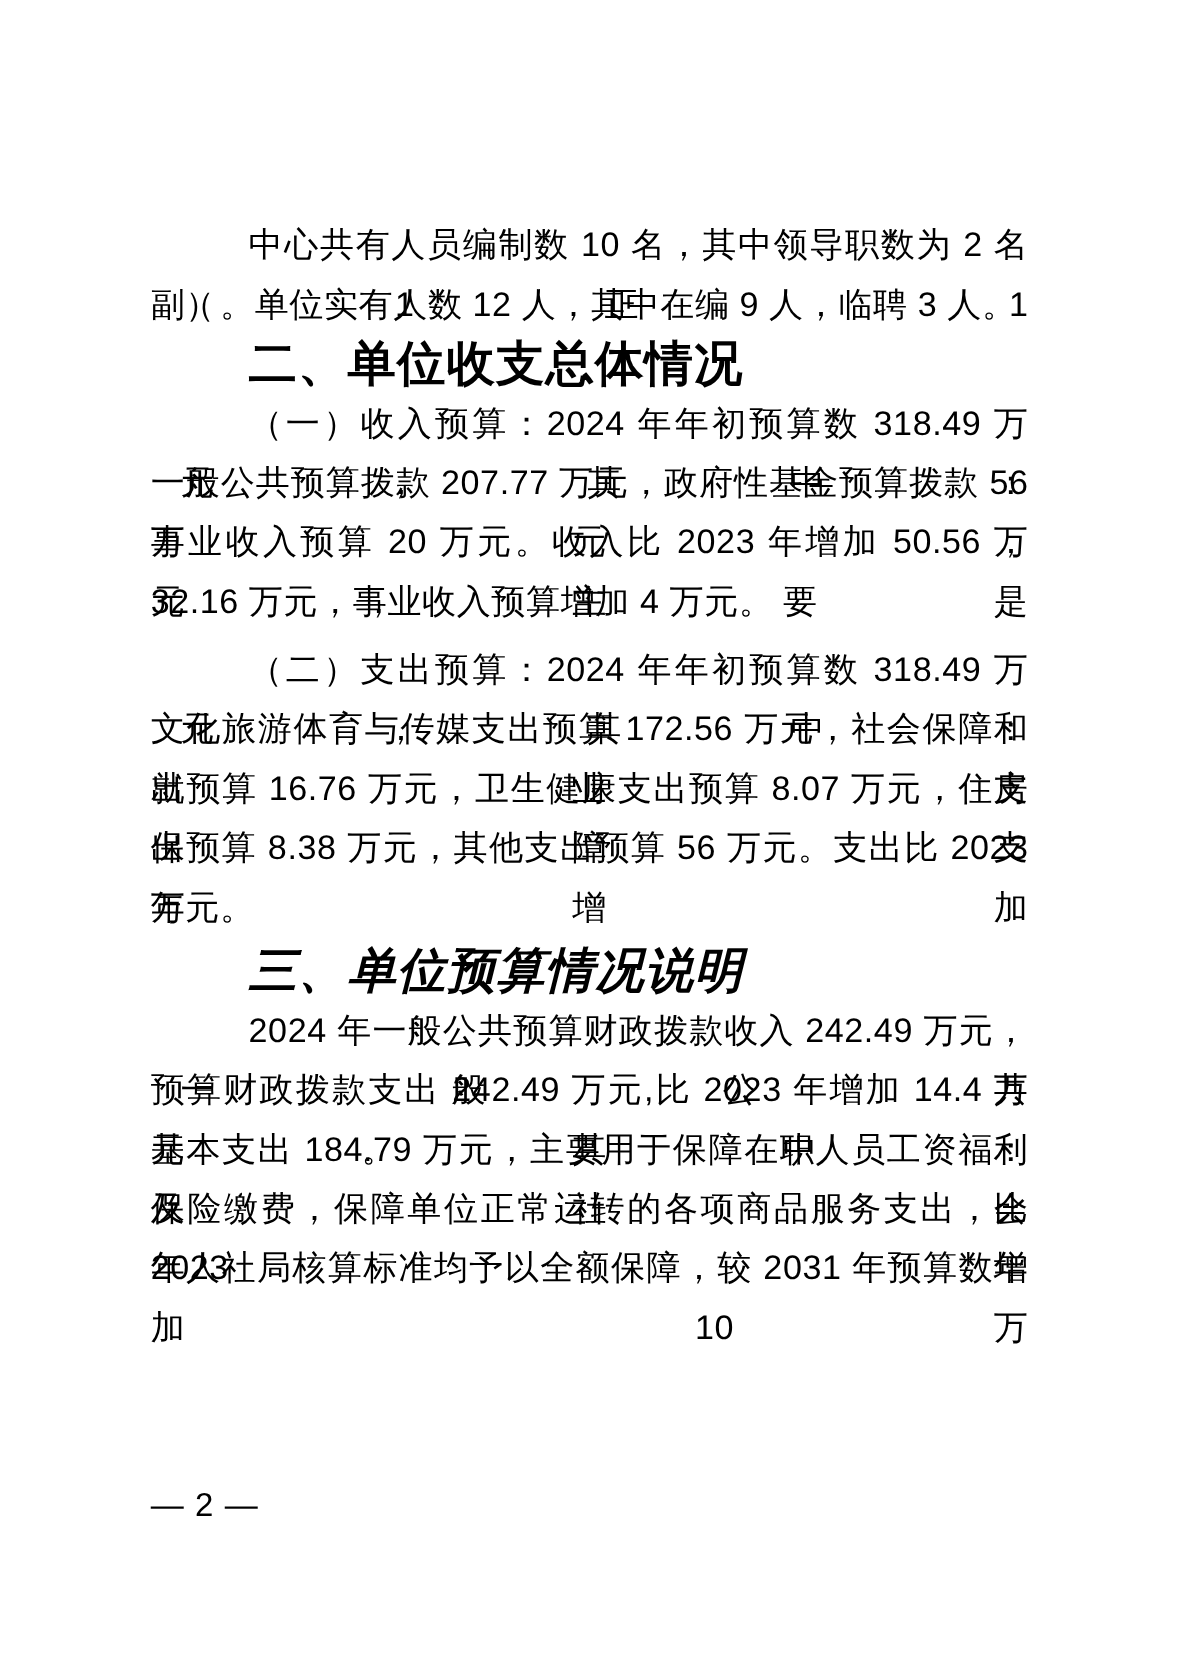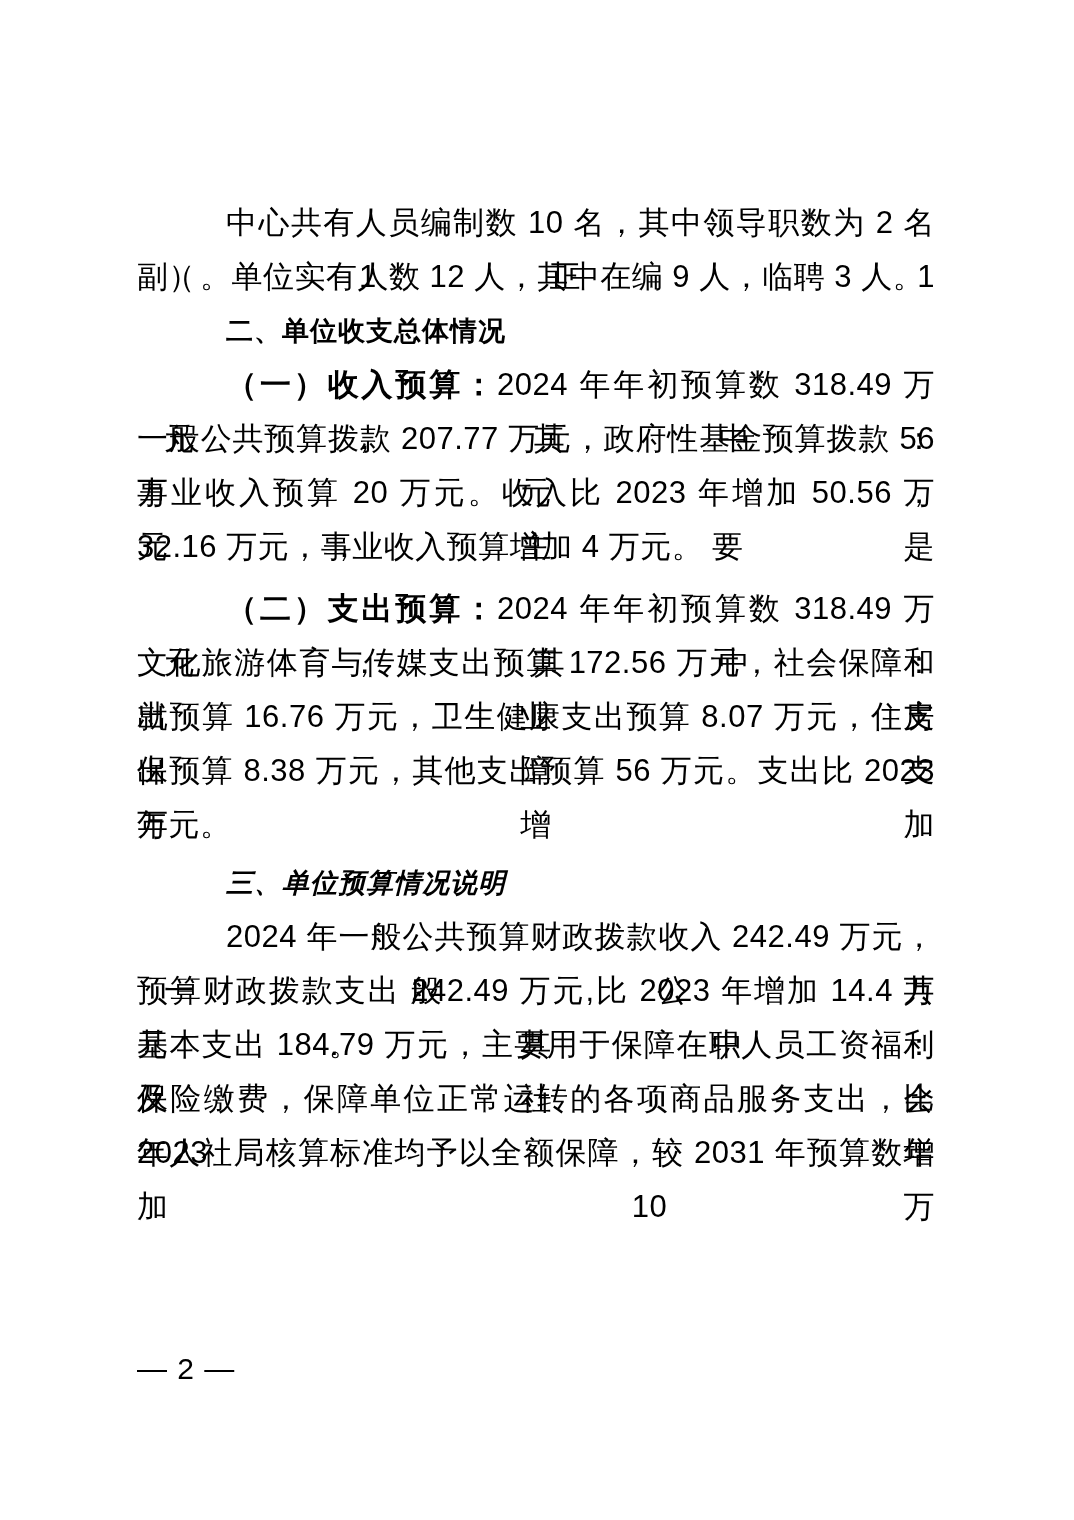--- a/index.html
+++ b/index.html
@@ -29,25 +29,25 @@
     text-align:justify;
     text-align-last:justify;
     white-space:normal;
   }
   .indent{
     text-indent:62px;
     margin-left:27px;
   }
   .h{
     font-weight:700;
-    font-size:27px;
+    font-size:44px;
     letter-spacing:1px;
   }
   .lbl{
-    font-weight:700;
+    font-weight:400;
   }
   .gap8{margin-top:8px;}
   .gap4{margin-top:4px;font-style:italic;}
   .page-num{
     position:absolute;
     left:137px;
     top:1352px;
     font-size:30px;
     line-height:34px;
     letter-spacing:1px;

